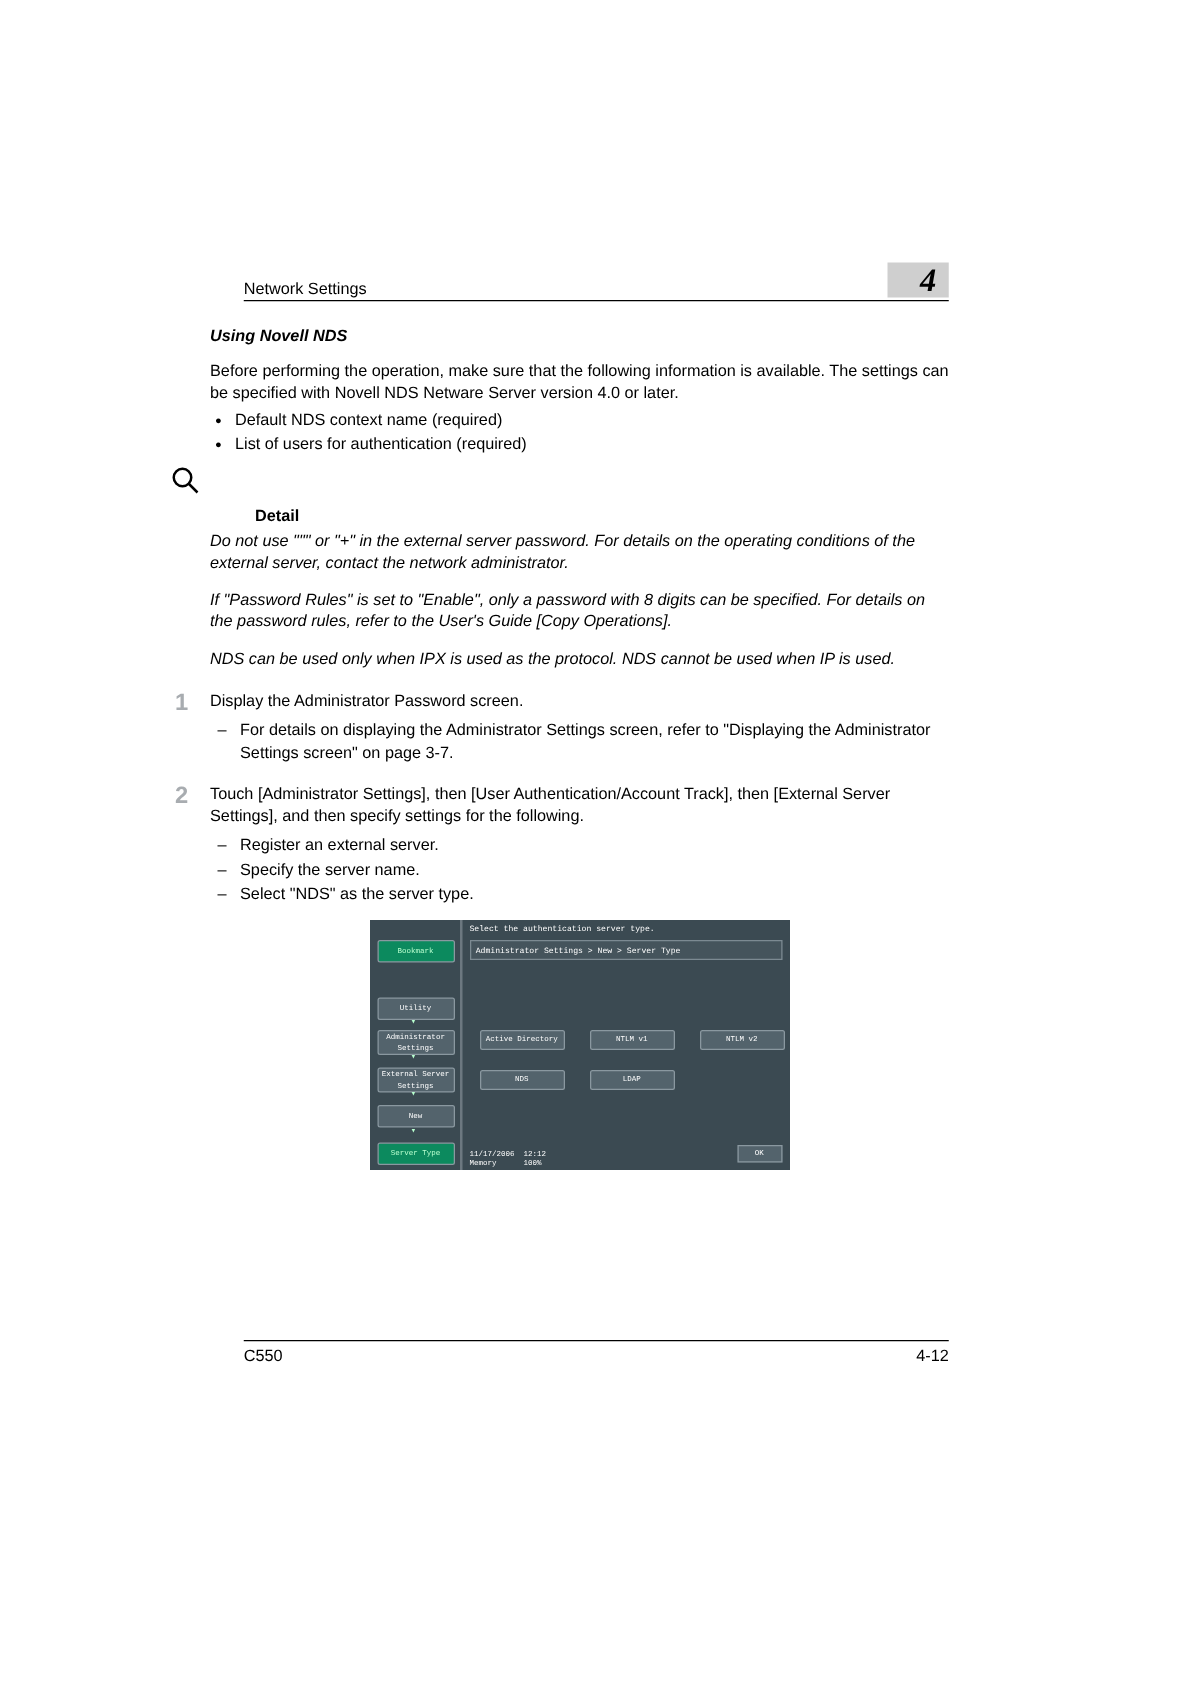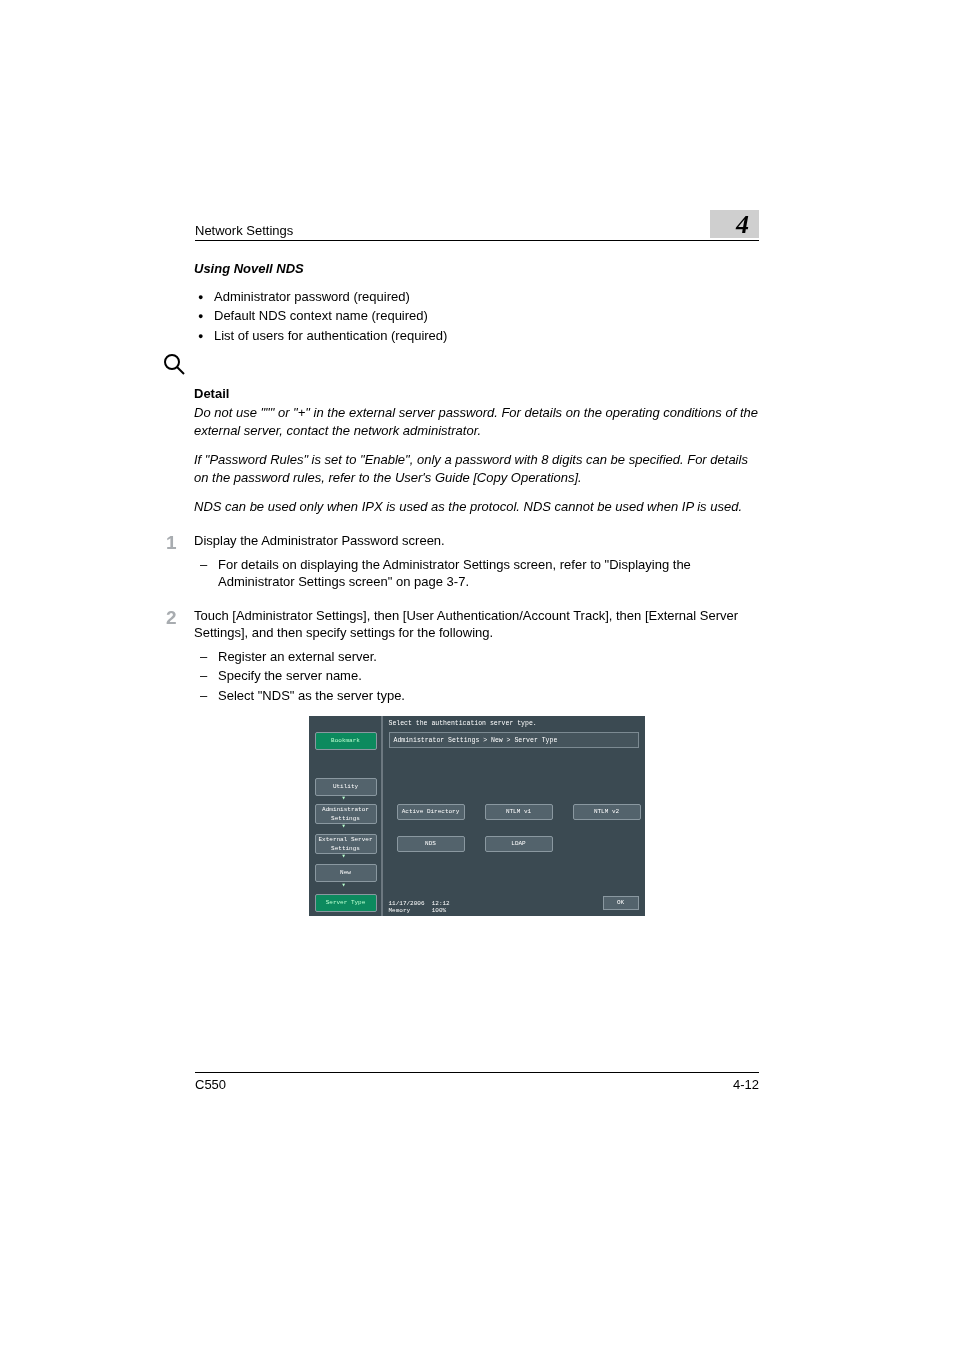--- a/index.html
+++ b/index.html
@@ -6,21 +6,21 @@
     margin: 0;
     padding: 0;
     background: #fff;
     font-family: Arial, Helvetica, sans-serif;
     color: #000;
   }
   .page {
     width: 954px;
     height: 1350px;
     box-sizing: border-box;
-    padding: 210px 195px 0 106px;
+    padding: 210px 195px 0 80px;
     position: relative;
   }
   .running-head {
     position: absolute;
     top: 210px;
     left: 195px;
     right: 195px;
     display: flex;
     justify-content: space-between;
     align-items: flex-end;
@@ -72,20 +72,21 @@
     top: 3px;
   }
   .detail-icon {
     margin-left: -32px;
     margin-top: 4px;
   }
   .detail-heading {
     font-weight: bold;
     margin-top: 2px;
     margin-bottom: 2px;
+    margin-left: 36px;
   }
   .italic {
     font-style: italic;
     margin-bottom: 12px;
   }
   .step {
     position: relative;
     padding-left: 40px;
     margin-top: 16px;
   }
@@ -248,23 +249,23 @@
 
   <div class="running-head">
     <span class="title">Network Settings</span>
     <span class="chapnum">4</span>
   </div>
 
   <div class="content">
 
     <div class="sec-heading">Using Novell NDS</div>
 
+    <div class="para">Before performing the operation, make sure that the following information is available. The settings can be specified with Novell NDS Netware Server version 4.0 or later.</div>
 
     <ul class="bullets">
-      <li>Administrator password (required)</li>
       <li>Default NDS context name (required)</li>
       <li>List of users for authentication (required)</li>
     </ul>
 
     <div class="detail-icon">
       <svg width="26" height="26" viewBox="0 0 26 26">
         <circle cx="10" cy="10" r="7" fill="none" stroke="#000" stroke-width="2"></circle>
         <line x1="15" y1="15" x2="22" y2="22" stroke="#000" stroke-width="2"></line>
       </svg>
     </div>

